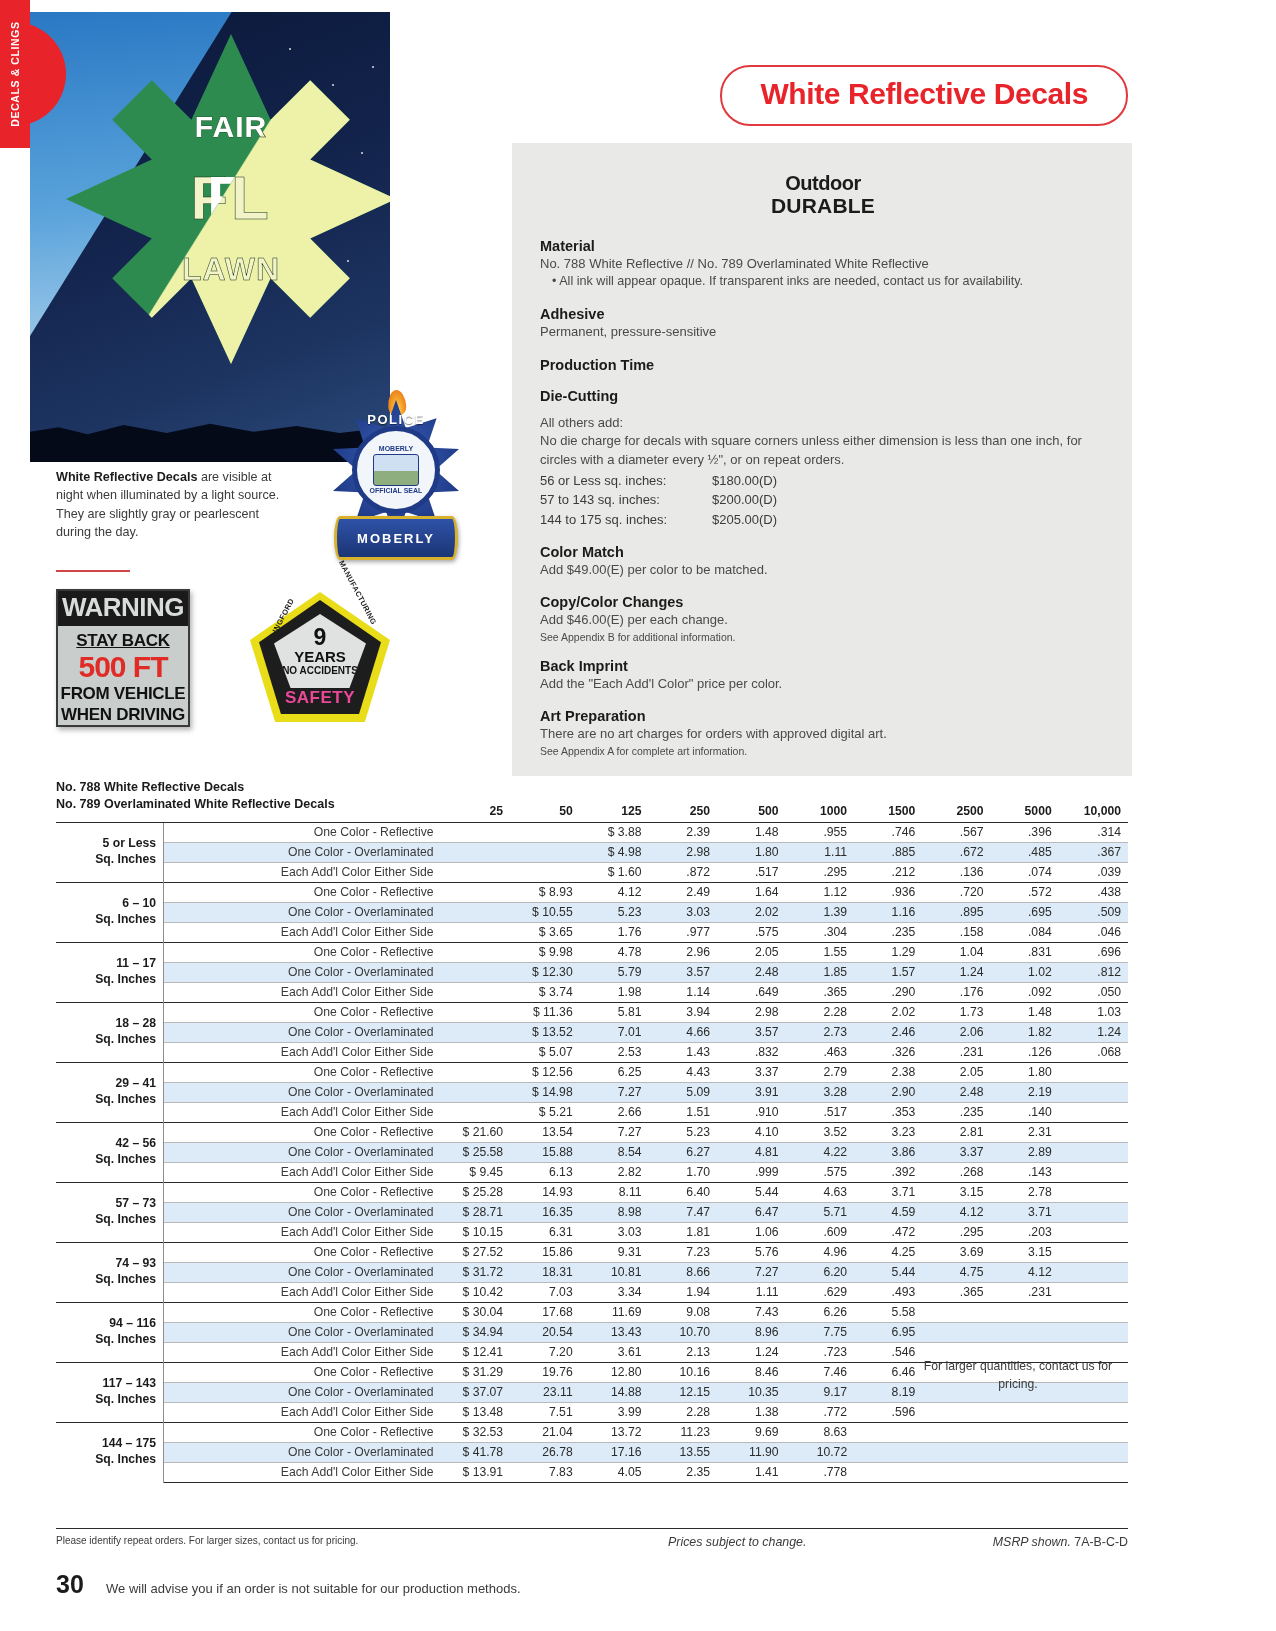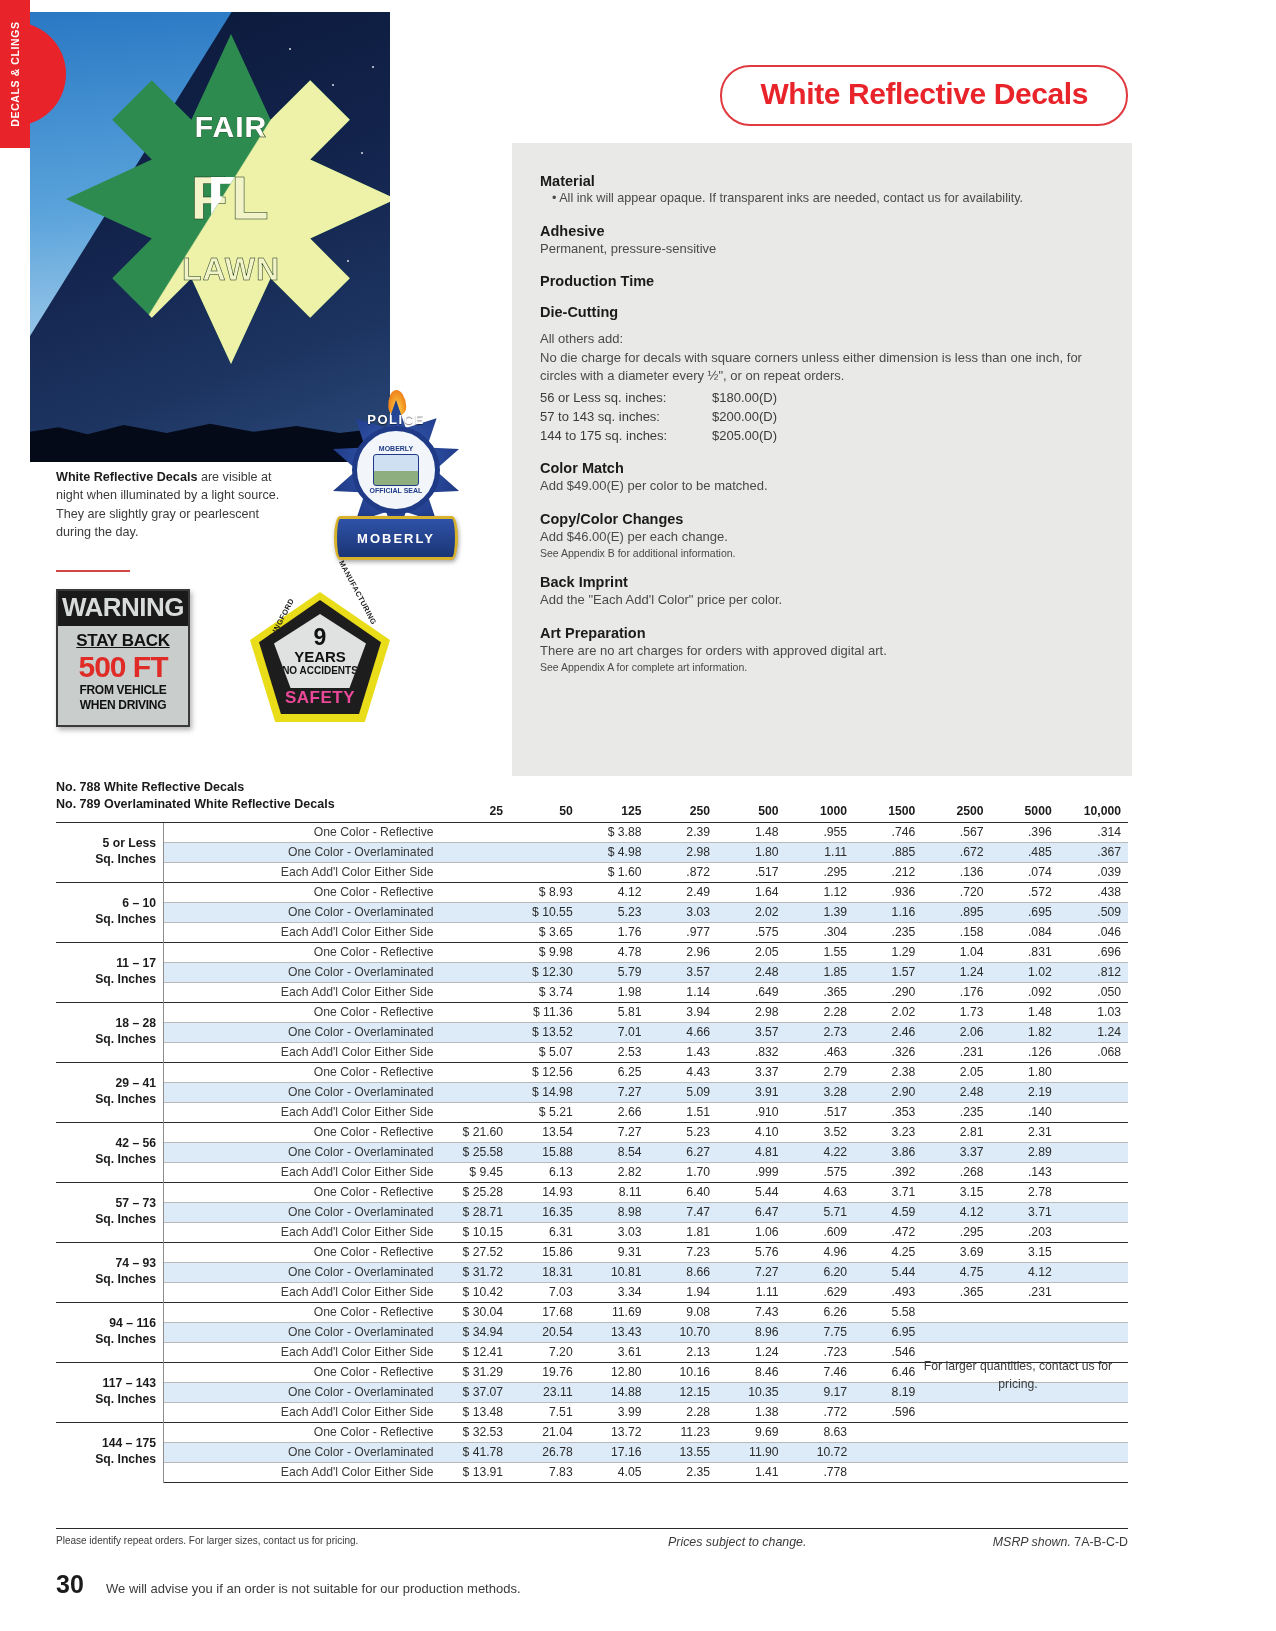--- a/index.html
+++ b/index.html
@@ -215,21 +215,21 @@
   .warn-bar {
     background: #1a1a1a;
     color: #d8dcda;
     font-size: 26px; font-weight: bold;
     text-align: center;
     letter-spacing: -.5px;
     padding: 1px 0 3px;
   }
   .warn-l1 { text-align:center; font-size: 17px; font-weight: bold; color:#111; margin-top: 5px; letter-spacing: -.3px; text-decoration: underline;}
   .warn-big { text-align:center; font-size: 30px; font-weight: bold; color:#e02b26; letter-spacing: -1px; line-height: 1.05;}
-  .warn-l3 { text-align:center; font-size: 12px; font-weight: bold; color:#111; letter-spacing: -.3px; line-height: 1.25;}
+  .warn-l3 { text-align:center; font-size: 17px; font-weight: bold; color:#111; letter-spacing: -.3px; line-height: 1.25;}
 
   
   .safety {
     position: absolute;
     left: 250px; top: 592px;
     width: 140px; height: 130px;
   }
   .sf-outer {
     position: absolute; inset: 0;
     background: #e8dd18;
@@ -526,22 +526,30 @@
   <div class="sf-word">SAFETY</div>
   <div class="sf-side l">HILLINGFORD</div>
   <div class="sf-side r">MANUFACTURING</div>
 </div>
 
 <div class="title-pill">
   <h1>White Reflective Decals</h1>
 </div>
 
 <div class="spec-panel">
+  <div class="od-logo">
+    <div class="od-top">
+      <span class="od-sun"></span>
+      <span>Outdoor</span>
+    </div>
+    <div class="od-bot">DURABLE</div>
+  </div>
 
   <div class="spec-h">Material</div>
+  <div class="spec-p">No. 788 White Reflective   //   No. 789 Overlaminated White Reflective</div>
   <div class="spec-bullet">• All ink will appear opaque. If transparent inks are needed, contact us for availability.</div>
 
   <div class="spec-h">Adhesive</div>
   <div class="spec-p">Permanent, pressure-sensitive</div>
 
   <div class="spec-h">Production Time</div>
 
   <div class="spec-h">Die-Cutting</div>
   <div class="spec-p spec-gap">All others add:</div>
   <div class="spec-p">No die charge for decals with square corners unless either dimension is less than one inch, for circles with a diameter every ½", or on repeat orders.</div>

